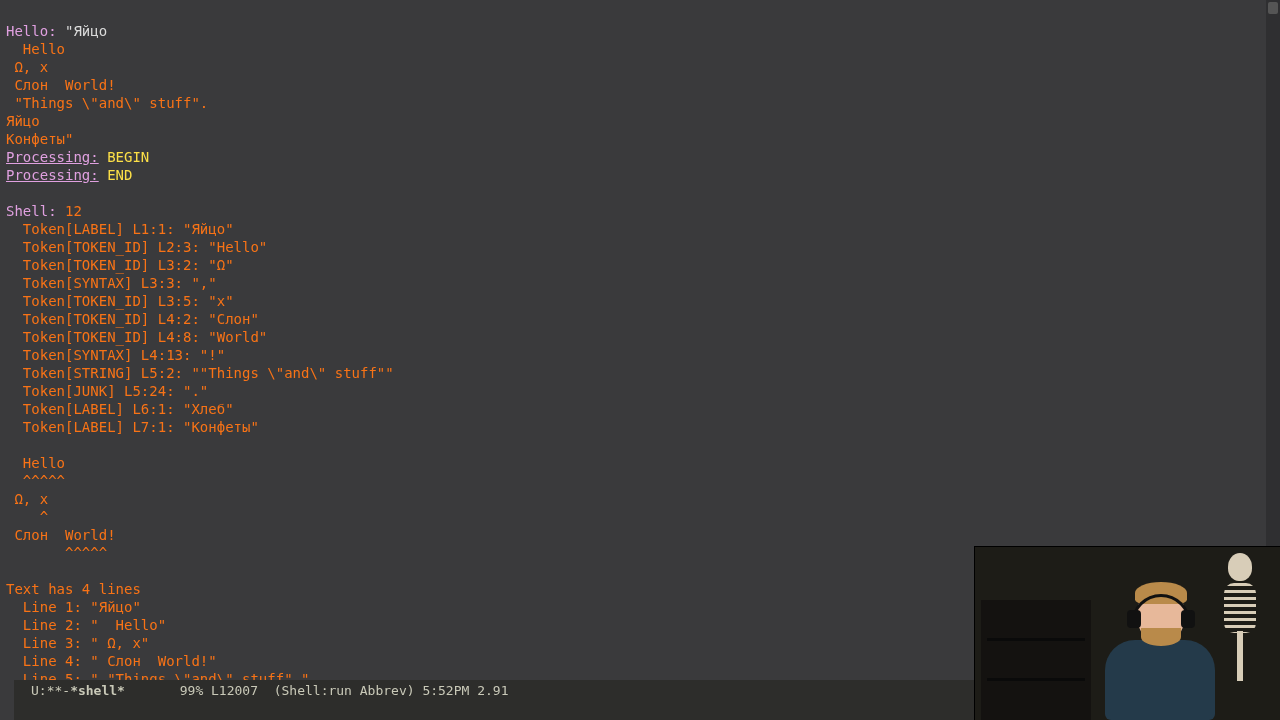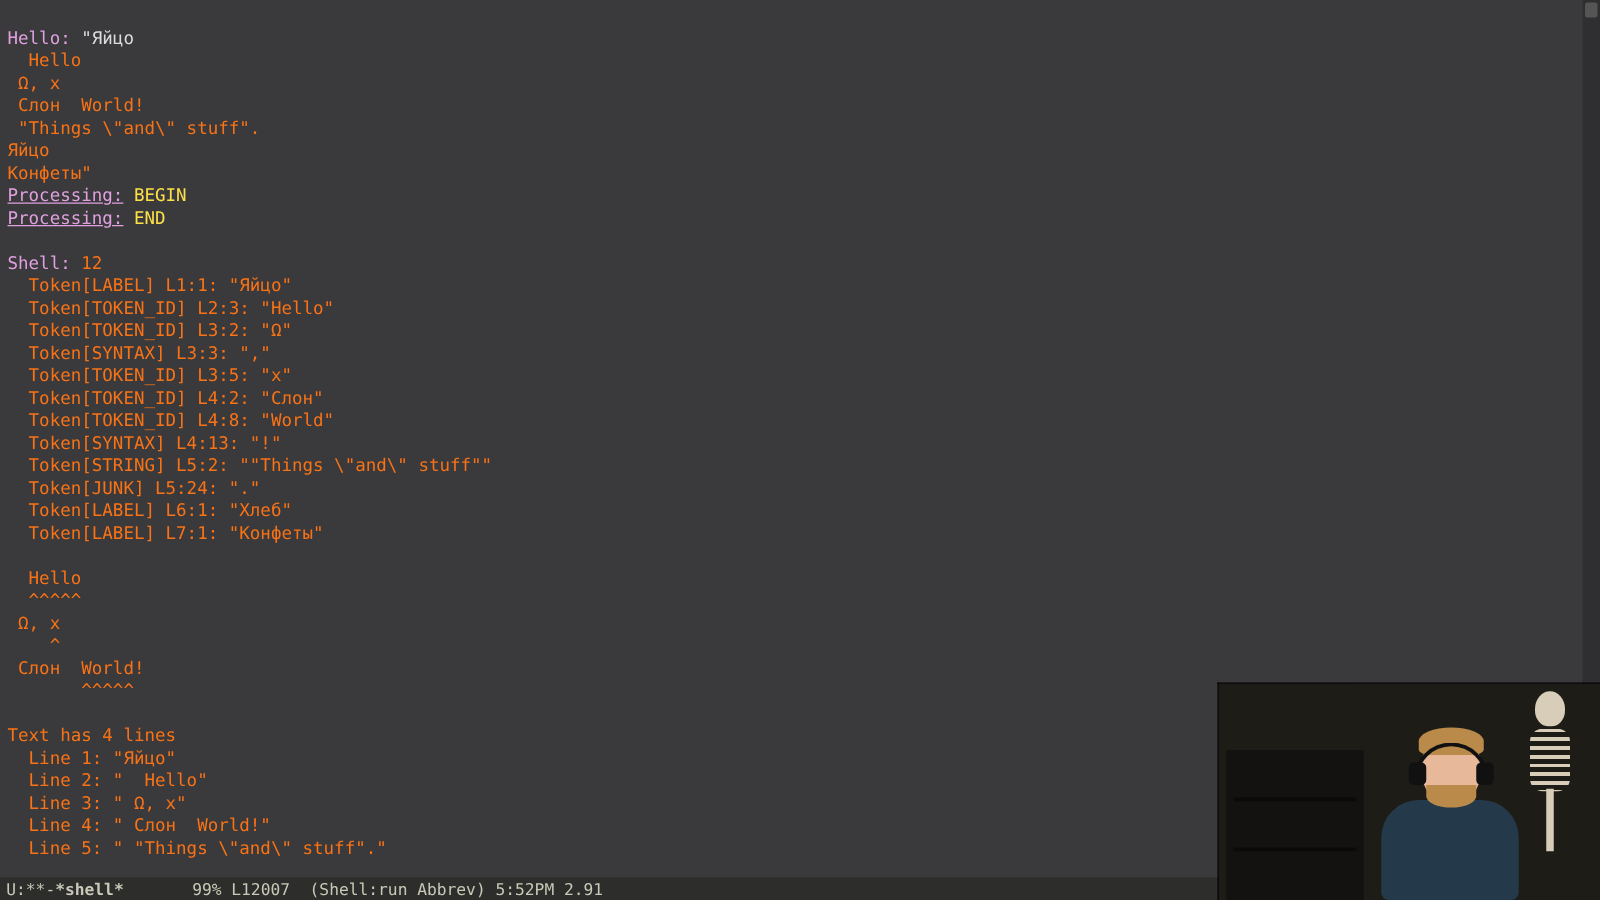--- a/index.html
+++ b/index.html
@@ -21,28 +21,28 @@
   }
   .hl-text   { color: #e0a0e0; }   
   .hl-quote  { color: #dcdcdc; }
   .hl-proc   { color: #e0a0e0; text-decoration: underline; }   
   .hl-begin  { color: #fde047; }   
   .hl-tokh   { color: #e0a0e0; }   
   .hl-num    { color: #f97316; }
   .plain     { color: #f97316; }
   .modeline {
     position: absolute;
-    left: 0; right: 0; bottom: 0;
-    height: 18px;
+    left: 14px; right: 0; bottom: 0;
+    height: 40px;
     background: #2d2d2b;
     color: #c9c9b8;
     font-family: "Menlo","Consolas",monospace;
     font-size: 13px;
     line-height: 22px;
-    padding: 0 5px;
+    padding: 0 17px;
     white-space: pre;
   }
   .modeline .buf { font-weight: bold; }
   .scrollbar {
     position: absolute;
     right: 0; top: 0; bottom: 22px;
     width: 14px;
     background: #2f2f31;
   }
   .scrollbar .thumb {

